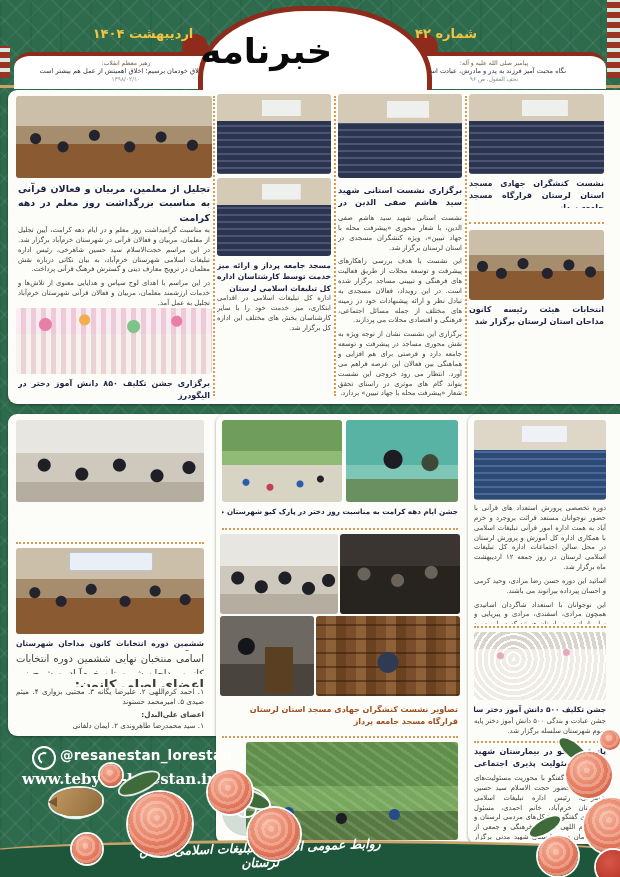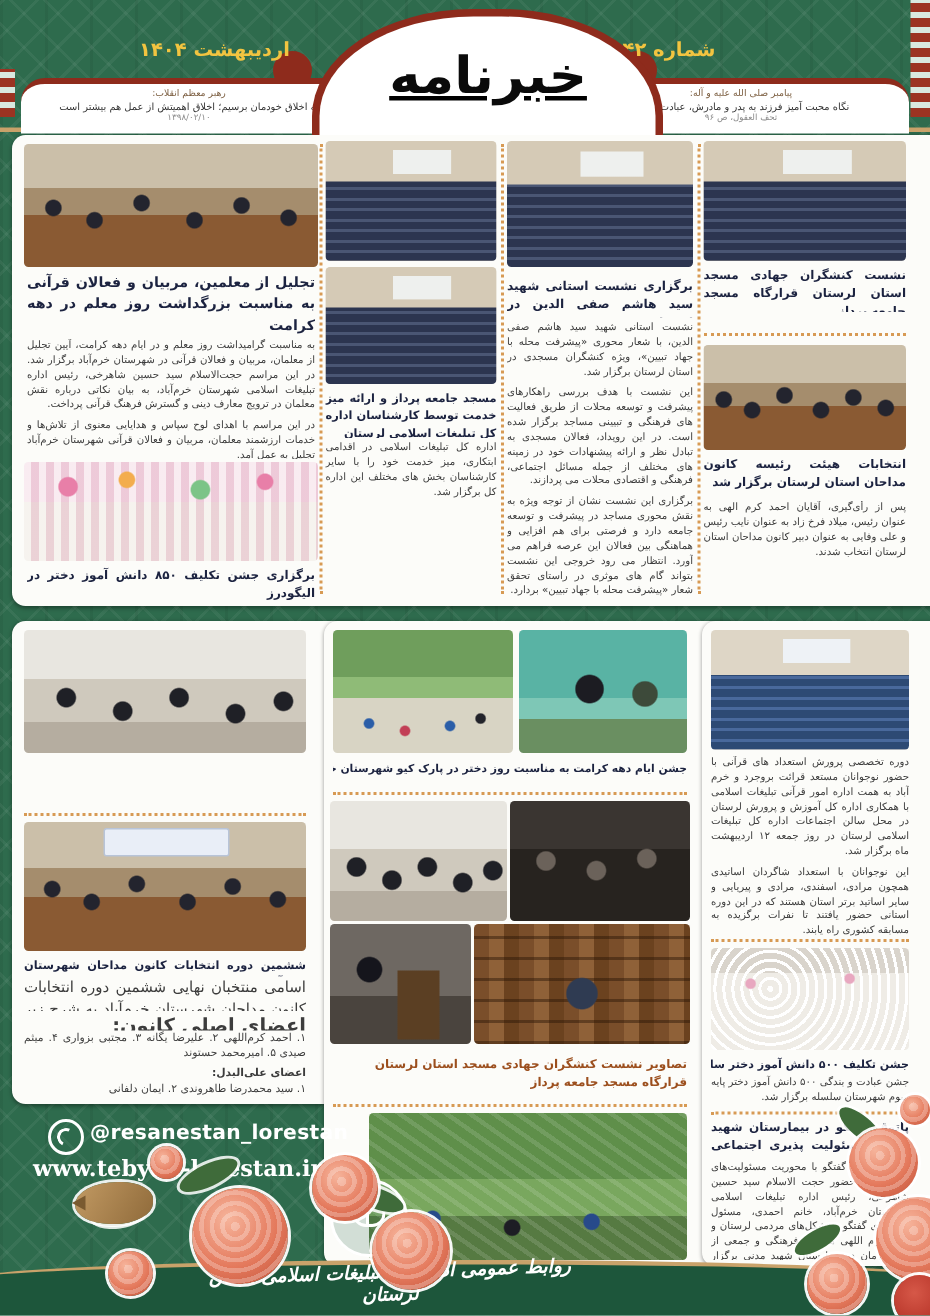--- a/index.html
+++ b/index.html
@@ -10,23 +10,23 @@
       repeating-linear-gradient(45deg, rgba(255,255,255,.05) 0 2px, transparent 2px 16px),
       repeating-linear-gradient(-45deg, rgba(255,255,255,.05) 0 2px, transparent 2px 16px),
       repeating-linear-gradient(90deg, rgba(0,0,0,.06) 0 2px, transparent 2px 30px);}
   
   .gold-line{position:absolute;left:0;top:85px;width:620px;height:3px;background:#c9a26a;z-index:3;}
   .band{position:absolute;top:52px;height:33px;background:#fff;border-top:4px solid #8e2b1c;
     border-radius:16px 16px 0 0;z-index:4;text-align:center;direction:rtl;overflow:hidden;}
   .band .src{font-size:6.2px;color:#7a5c3e;margin-top:3px;}
   .band .qt{font-size:6.6px;color:#333;margin-top:1px;}
   .band .cit{font-size:5.8px;color:#8a8a8a;margin-top:1px;}
-  .blob{position:absolute;left:208px;top:6px;width:224px;height:79px;background:#fff;
+  .blob{position:absolute;left:198px;top:6px;width:224px;height:79px;background:#fff;
     border:5px solid #8e2b1c;border-bottom:none;border-radius:46% 46% 0 0 / 85% 85% 0 0;
-    z-index:5;display:flex;align-items:center;justify-content:center;text-decoration:underline;}
+    z-index:5;display:flex;align-items:center;}
   .logo{font-size:34px;font-weight:bold;color:#0a0a0a;direction:rtl;transform:scaleX(1.04);letter-spacing:-1px;}
   .scallop{position:absolute;width:26px;height:26px;background:#8e2b1c;border-radius:50%;z-index:3;}
   .yellow{position:absolute;top:26px;font-weight:bold;font-size:13px;color:#f2c440;direction:rtl;z-index:4;text-align:center;}
   .edge-orn{position:absolute;background:repeating-linear-gradient(0deg,#9c3322 0 6px,#d9e8df 6px 10px);z-index:2;}
   
   .panel{position:absolute;background:#fcfcf9;border-radius:9px;box-shadow:0 1px 3px rgba(0,0,0,.4);z-index:2;padding-left:34px;}
   .ph{position:absolute;border-radius:3px;background-repeat:no-repeat;overflow:hidden;}
   .cap{position:absolute;font-weight:bold;color:#1c2340;direction:rtl;text-align:justify;
     font-size:8px;line-height:1.5;overflow:hidden;}
   .cap.brown{color:#9c4f1e;text-align:right;}
@@ -194,23 +194,20 @@
       <p>این نشست با هدف بررسی راهکارهای پیشرفت و توسعه محلات از طریق فعالیت های فرهنگی و تبیینی مساجد برگزار شده است. در این رویداد، فعالان مسجدی به تبادل نظر و ارائه پیشنهادات خود در زمینه های مختلف از جمله مسائل اجتماعی، فرهنگی و اقتصادی محلات می پردازند.</p>
       <p>برگزاری این نشست نشان از توجه ویژه به نقش محوری مساجد در پیشرفت و توسعه جامعه دارد و فرصتی برای هم افزایی و هماهنگی بین فعالان این عرصه فراهم می آورد. انتظار می رود خروجی این نشست بتواند گام های موثری در راستای تحقق شعار «پیشرفت محله با جهاد تبیین» بردارد.</p>
     </div>
     <div class="dv" style="left:457px;top:6px;height:300px;"></div>
 
     <div class="ph ph-hall" style="left:461px;top:4px;width:135px;height:80px;"></div>
     <div class="cap" style="left:461px;top:88px;width:135px;height:30px;">نشست کنشگران جهادی مسجد استان لرستان قرارگاه مسجد جامعه پرداز</div>
     <div class="dh" style="left:461px;top:132px;width:135px;"></div>
     <div class="ph ph-meet" style="left:461px;top:140px;width:135px;height:70px;"></div>
     <div class="cap" style="left:461px;top:214px;width:135px;height:28px;">انتخابات هیئت رئیسه کانون مداحان استان لرستان برگزار شد</div>
-    <div class="bodytxt" style="left:461px;top:244px;width:135px;height:62px;">
-      <p>پس از رأی‌گیری، آقایان احمد کرم الهی به عنوان رئیس، میلاد فرخ زاد به عنوان نایب رئیس و علی وفایی به عنوان دبیر کانون مداحان استان لرستان انتخاب شدند.</p>
-    </div>
   </div>
 
   <div class="panel" style="left:8px;top:414px;width:204px;height:322px;">
     <div class="ph ph-exam" style="left:8px;top:6px;width:188px;height:82px;"></div>
     <div class="dh" style="left:8px;top:128px;width:188px;"></div>
     <div class="ph ph-meet with-banner" style="left:8px;top:134px;width:188px;height:86px;"></div>
     <div class="cap" style="left:8px;top:224px;width:188px;height:13px;font-size:7.6px;">ششمین دوره انتخابات کانون مداحان شهرستان خرم‌آباد</div>
     <div class="bodytxt" style="left:8px;top:238px;width:188px;height:22px;font-size:10px;">اسامی منتخبان نهایی ششمین دوره انتخابات کانون مداحان شهرستان خرم‌آباد به شرح زیر است:</div>
     <div class="bodytxt" style="left:8px;top:262px;width:188px;height:11px;font-size:13px;font-weight:bold;">اعضای اصلی کانون:</div>
     <div class="bodytxt" style="left:8px;top:273px;width:188px;height:22px;font-size:7.2px;">۱. احمد کرم‌اللهی ۲. علیرضا یگانه ۳. مجتبی بزواری ۴. میثم صیدی ۵. امیرمحمد حستوند</div>
@@ -229,20 +226,21 @@
     <div class="ph ph-library" style="left:100px;top:202px;width:144px;height:80px;"></div>
     <div class="cap brown" style="left:6px;top:290px;width:236px;height:28px;">تصاویر نشست کنشگران جهادی مسجد استان لرستان قرارگاه مسجد جامعه پرداز</div>
     <div class="dh" style="left:6px;top:322px;width:236px;"></div>
     <div class="ph ph-garden" style="left:30px;top:328px;width:212px;height:98px;"></div>
   </div>
 
   <div class="panel" style="left:468px;top:414px;width:144px;height:430px;">
     <div class="ph ph-hall-blue" style="left:6px;top:6px;width:132px;height:80px;"></div>
     <div class="bodytxt" style="left:6px;top:90px;width:132px;height:120px;">
       <p>دوره تخصصی پرورش استعداد های قرآنی با حضور نوجوانان مستعد قرائت بروجرد و خرم آباد به همت اداره امور قرآنی تبلیغات اسلامی با همکاری اداره کل آموزش و پرورش لرستان در محل سالن اجتماعات اداره کل تبلیغات اسلامی لرستان در روز جمعه ۱۲ اردیبهشت ماه برگزار شد.</p>
+      <p>اساتید این دوره حسن رضا مرادی، وحید کرمی و احسان پیرداده بیرانوند می باشند.</p>
       <p>این نوجوانان با استعداد شاگردان اساتیدی همچون مرادی، اسفندی، مرادی و پیریایی و سایر اساتید برتر استان هستند که در این دوره استانی حضور یافتند تا نفرات برگزیده به مسابقه کشوری راه یابند.</p>
     </div>
     <div class="dh" style="left:6px;top:212px;width:132px;"></div>
     <div class="ph ph-girls-white" style="left:6px;top:218px;width:132px;height:68px;"></div>
     <div class="cap oneline" style="left:6px;top:290px;width:132px;height:12px;font-size:7.4px;">جشن تکلیف ۵۰۰ دانش آموز دختر سلسله</div>
     <div class="bodytxt" style="left:6px;top:303px;width:132px;height:20px;">جشن عبادت و بندگی ۵۰۰ دانش آموز دختر پایه سوم شهرستان سلسله برگزار شد.</div>
     <div class="dh" style="left:6px;top:327px;width:132px;"></div>
     <div class="cap" style="left:6px;top:332px;width:132px;height:26px;">پاتوق گفتگو در بیمارستان شهید مدنی؛ مسئولیت پذیری اجتماعی در قاب همدلی</div>
     <div class="bodytxt" style="left:6px;top:360px;width:132px;height:66px;">نشست پاتوق گفتگو با محوریت مسئولیت‌های اجتماعی با حضور حجت الاسلام سید حسین شاهرخی، رئیس اداره تبلیغات اسلامی شهرستان خرم‌آباد، خانم احمدی، مسئول پاتوق‌های گفتگو و تشکل‌های مردمی لرستان و آقای کرم اللهی معاونت فرهنگی و جمعی از کادر درمان در بیمارستان شهید مدنی برگزار شد.</div>
   </div>

